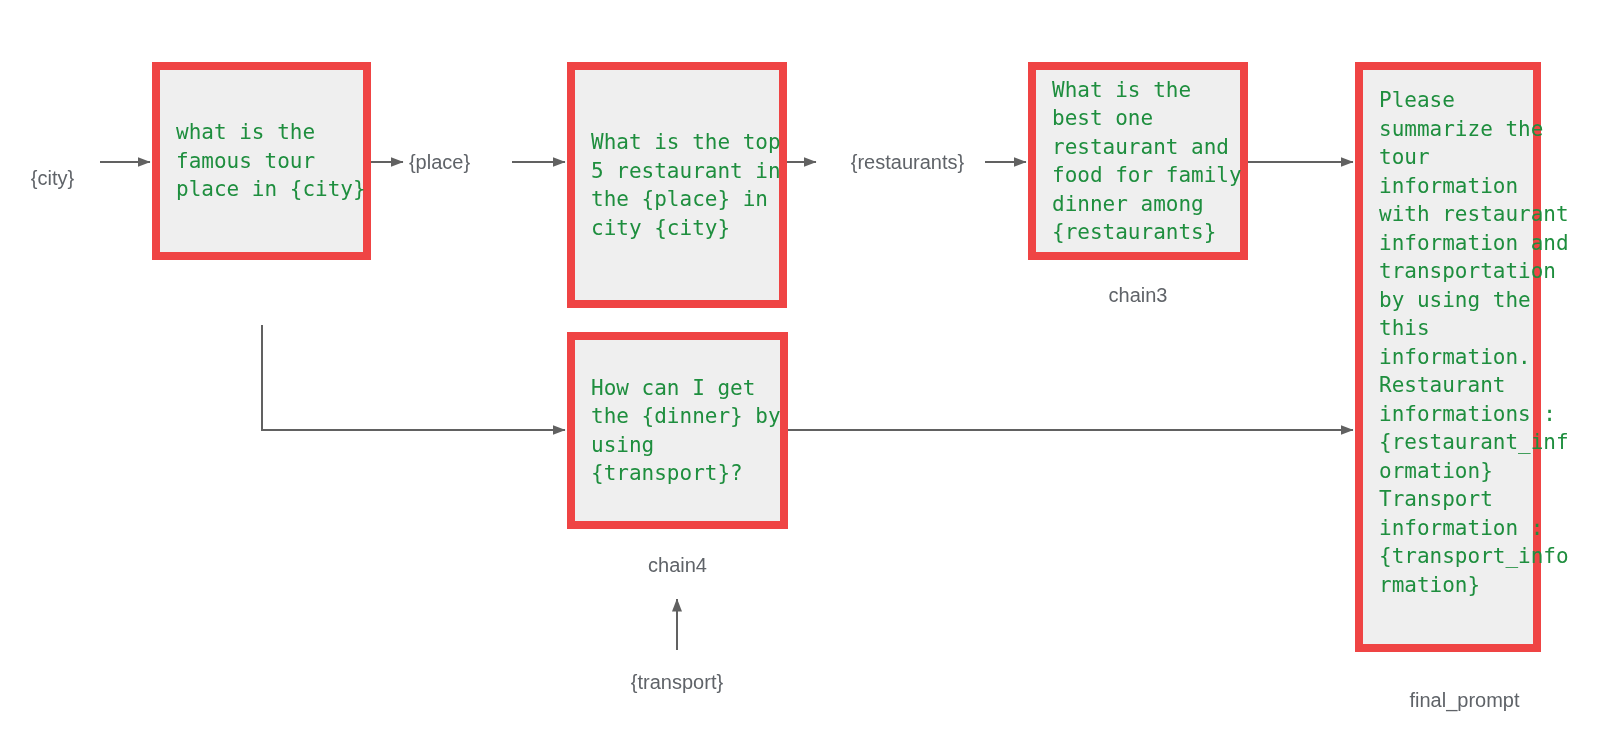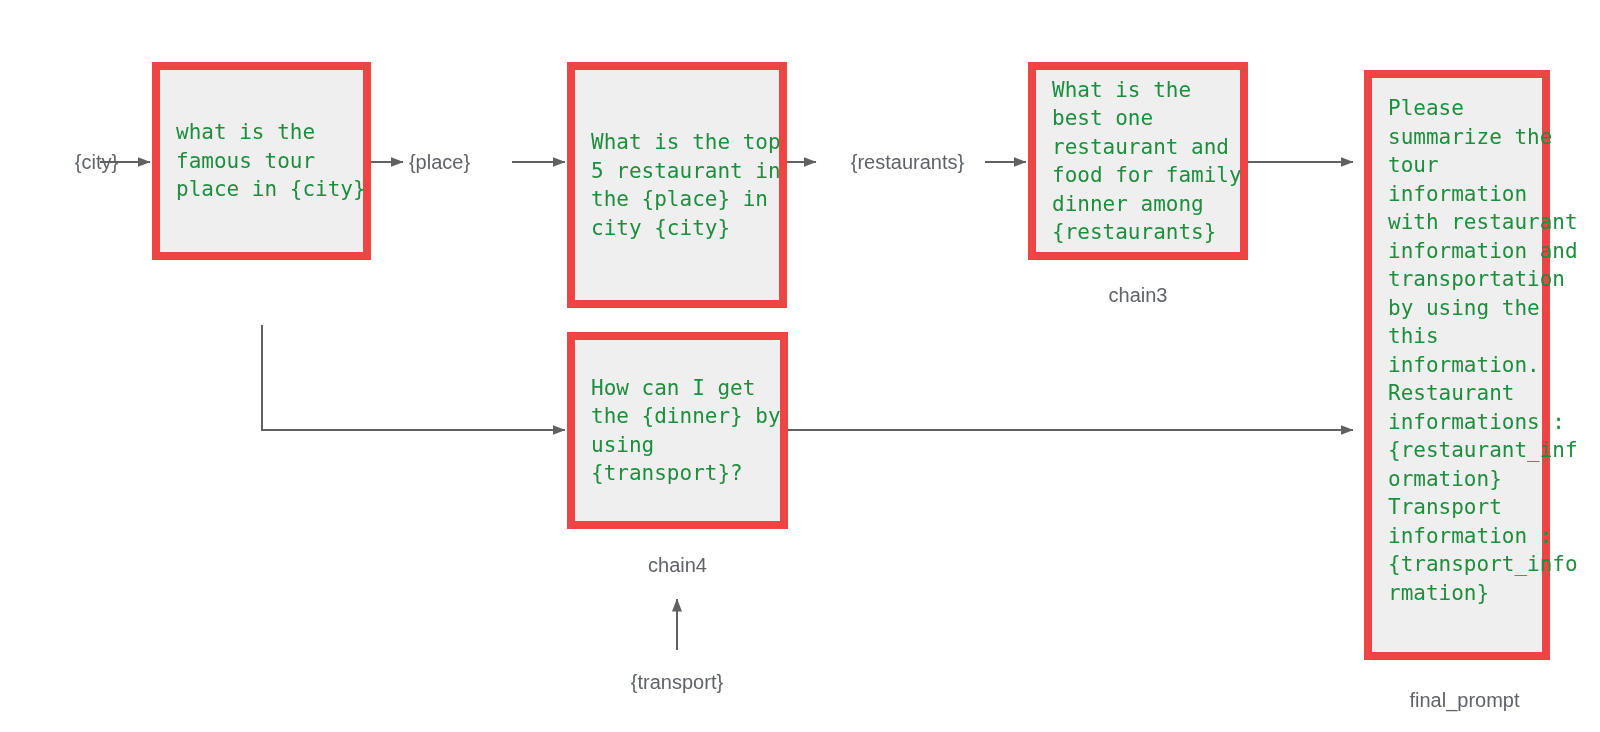--- a/index.html
+++ b/index.html
@@ -99,21 +99,21 @@
   <div class="diagram-label" style="left:1028px; top:283px; width:220px;">chain3</div>
 
   <div class="node" style="left:567px; top:332px; width:221px; height:197px;">
     <div class="prompt">How can I get
 the {dinner} by
 using
 {transport}?</div>
   </div>
   <div class="diagram-label" style="left:567px; top:553px; width:221px;">chain4</div>
 
-  <div class="node top-align" style="left:1355px; top:70px; width:186px; height:590px;margin-left:9px;">
+  <div class="node top-align" style="left:1355px; top:62px; width:186px; height:590px;">
     <div class="prompt">Please
 summarize the
 tour
 information
 with restaurant
 information and
 transportation
 by using the
 this
 information.
@@ -121,18 +121,18 @@
 informations :
 {restaurant_inf
 ormation}
 Transport
 information :
 {transport_info
 rmation}</div>
   </div>
   <div class="diagram-label" style="left:1355px; top:688px; width:219px;">final_prompt</div>
 
-  <div class="diagram-label" style="left:0px; top:150px; width:105px;margin-left:44px;">{city}</div>
+  <div class="diagram-label" style="left:0px; top:166px; width:105px;">{city}</div>
   <div class="diagram-label" style="left:387px; top:150px; width:105px;">{place}</div>
   <div class="diagram-label" style="left:836px; top:150px; width:143px;">{restaurants}</div>
   <div class="diagram-label" style="left:606px; top:670px; width:142px;">{transport}</div>
 
 </div>
 
 </body></html>

